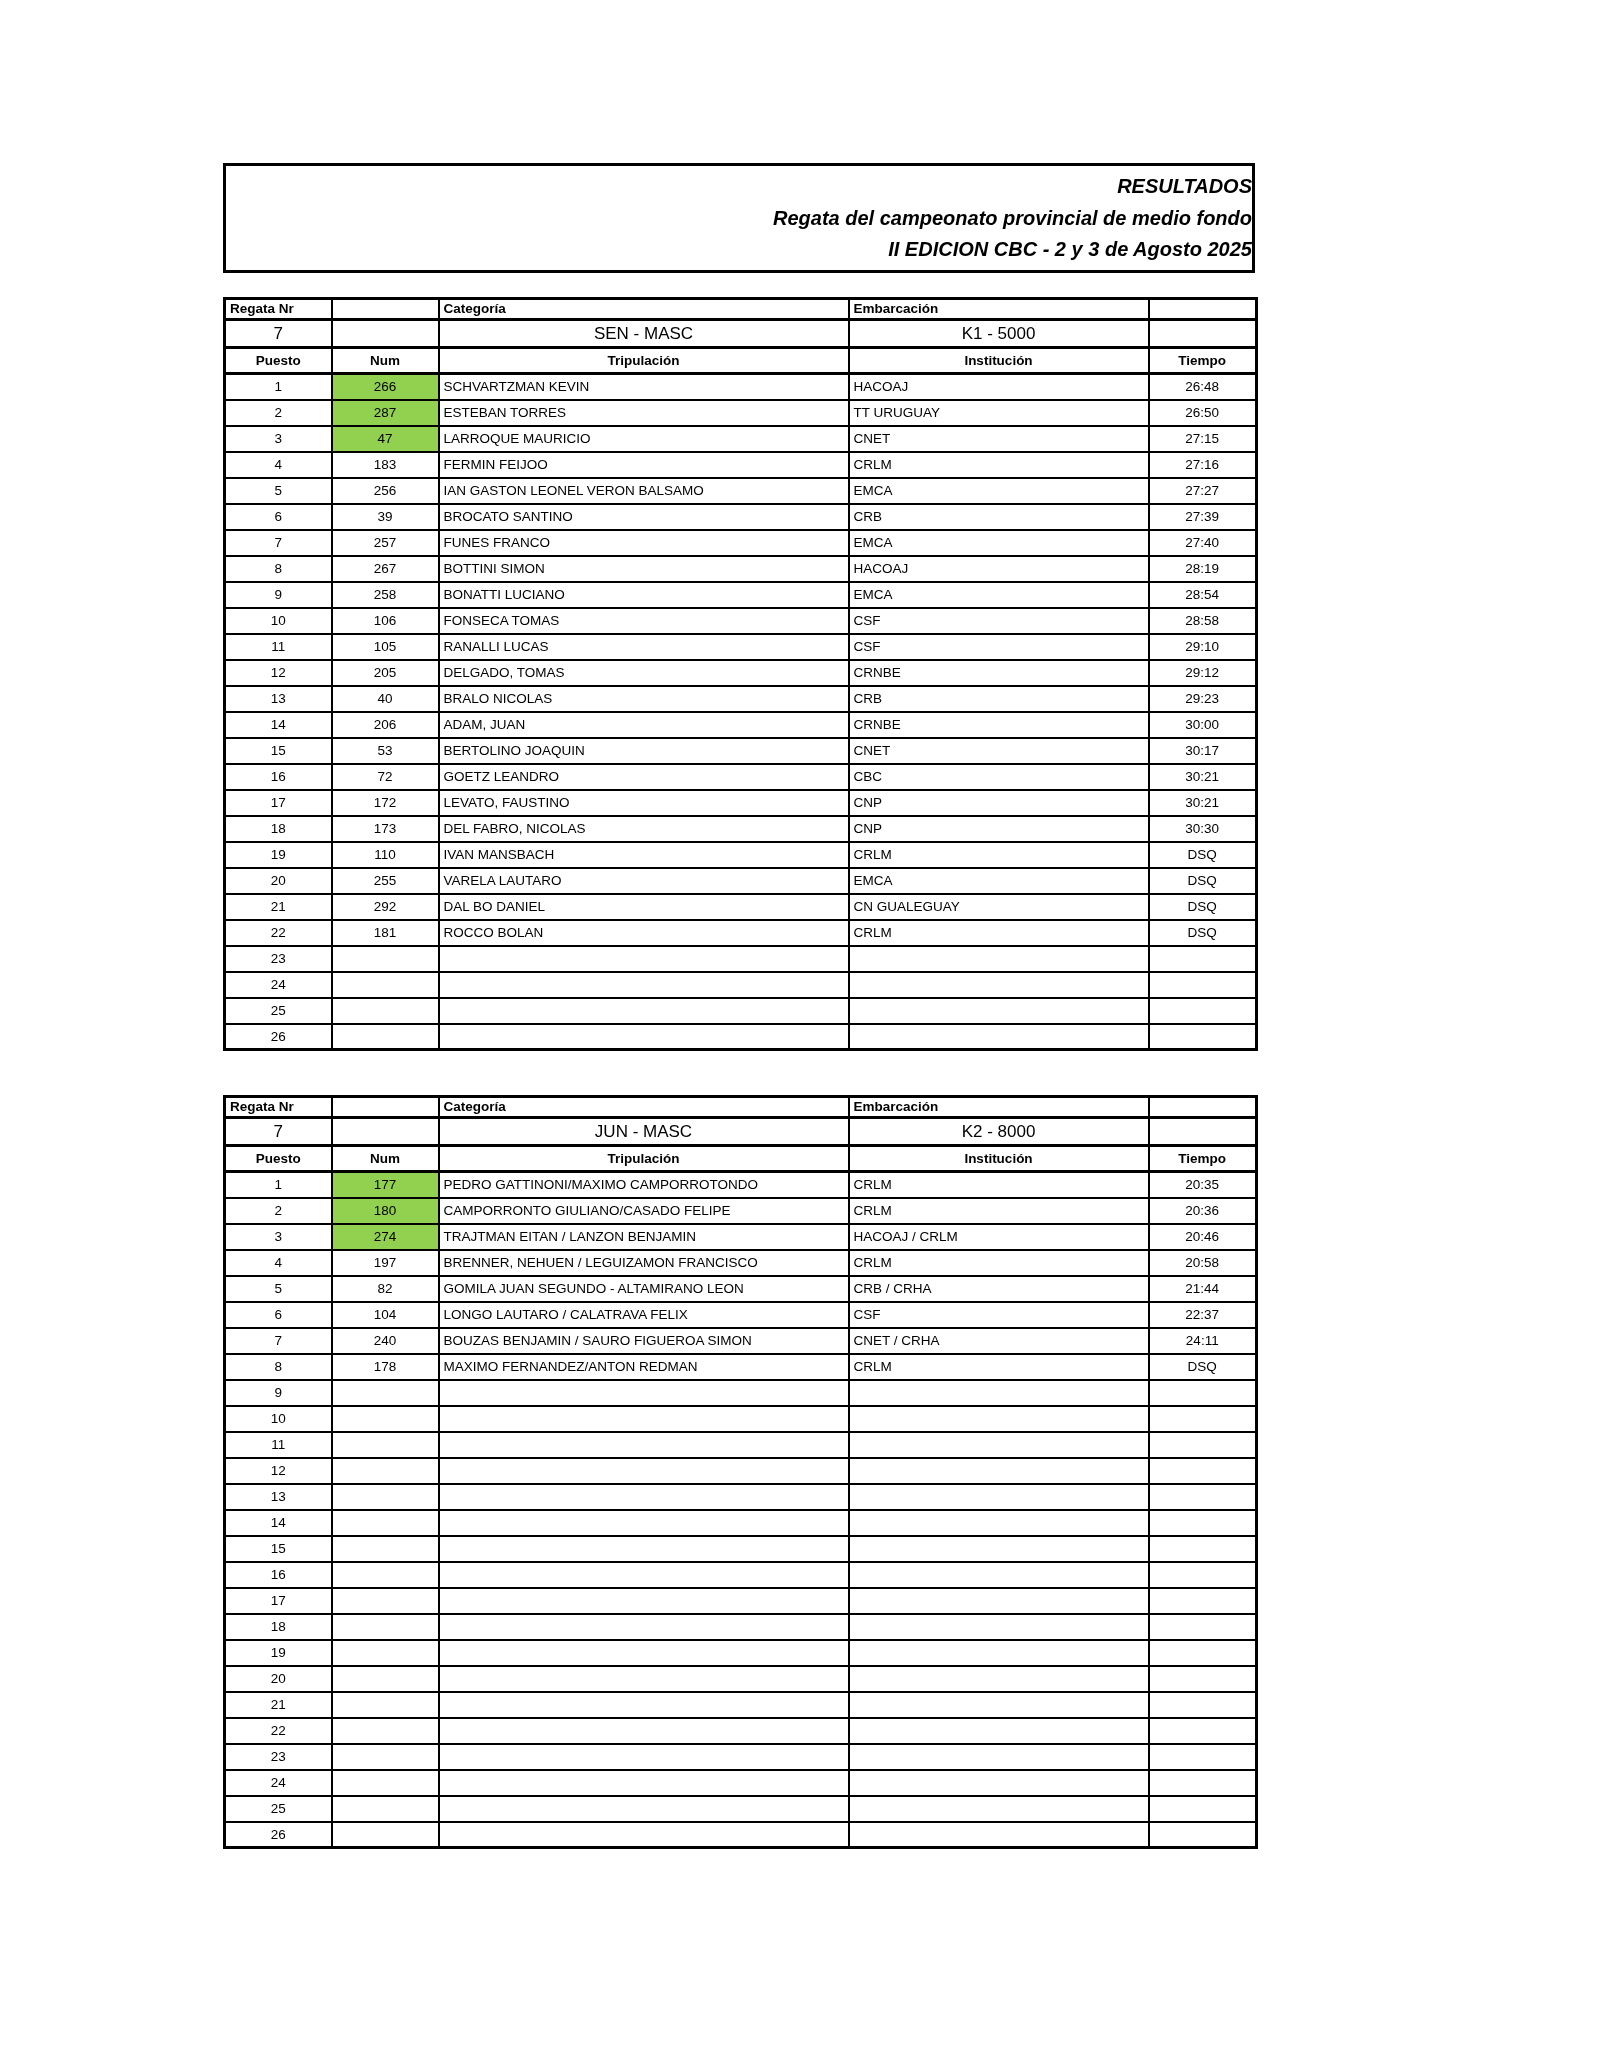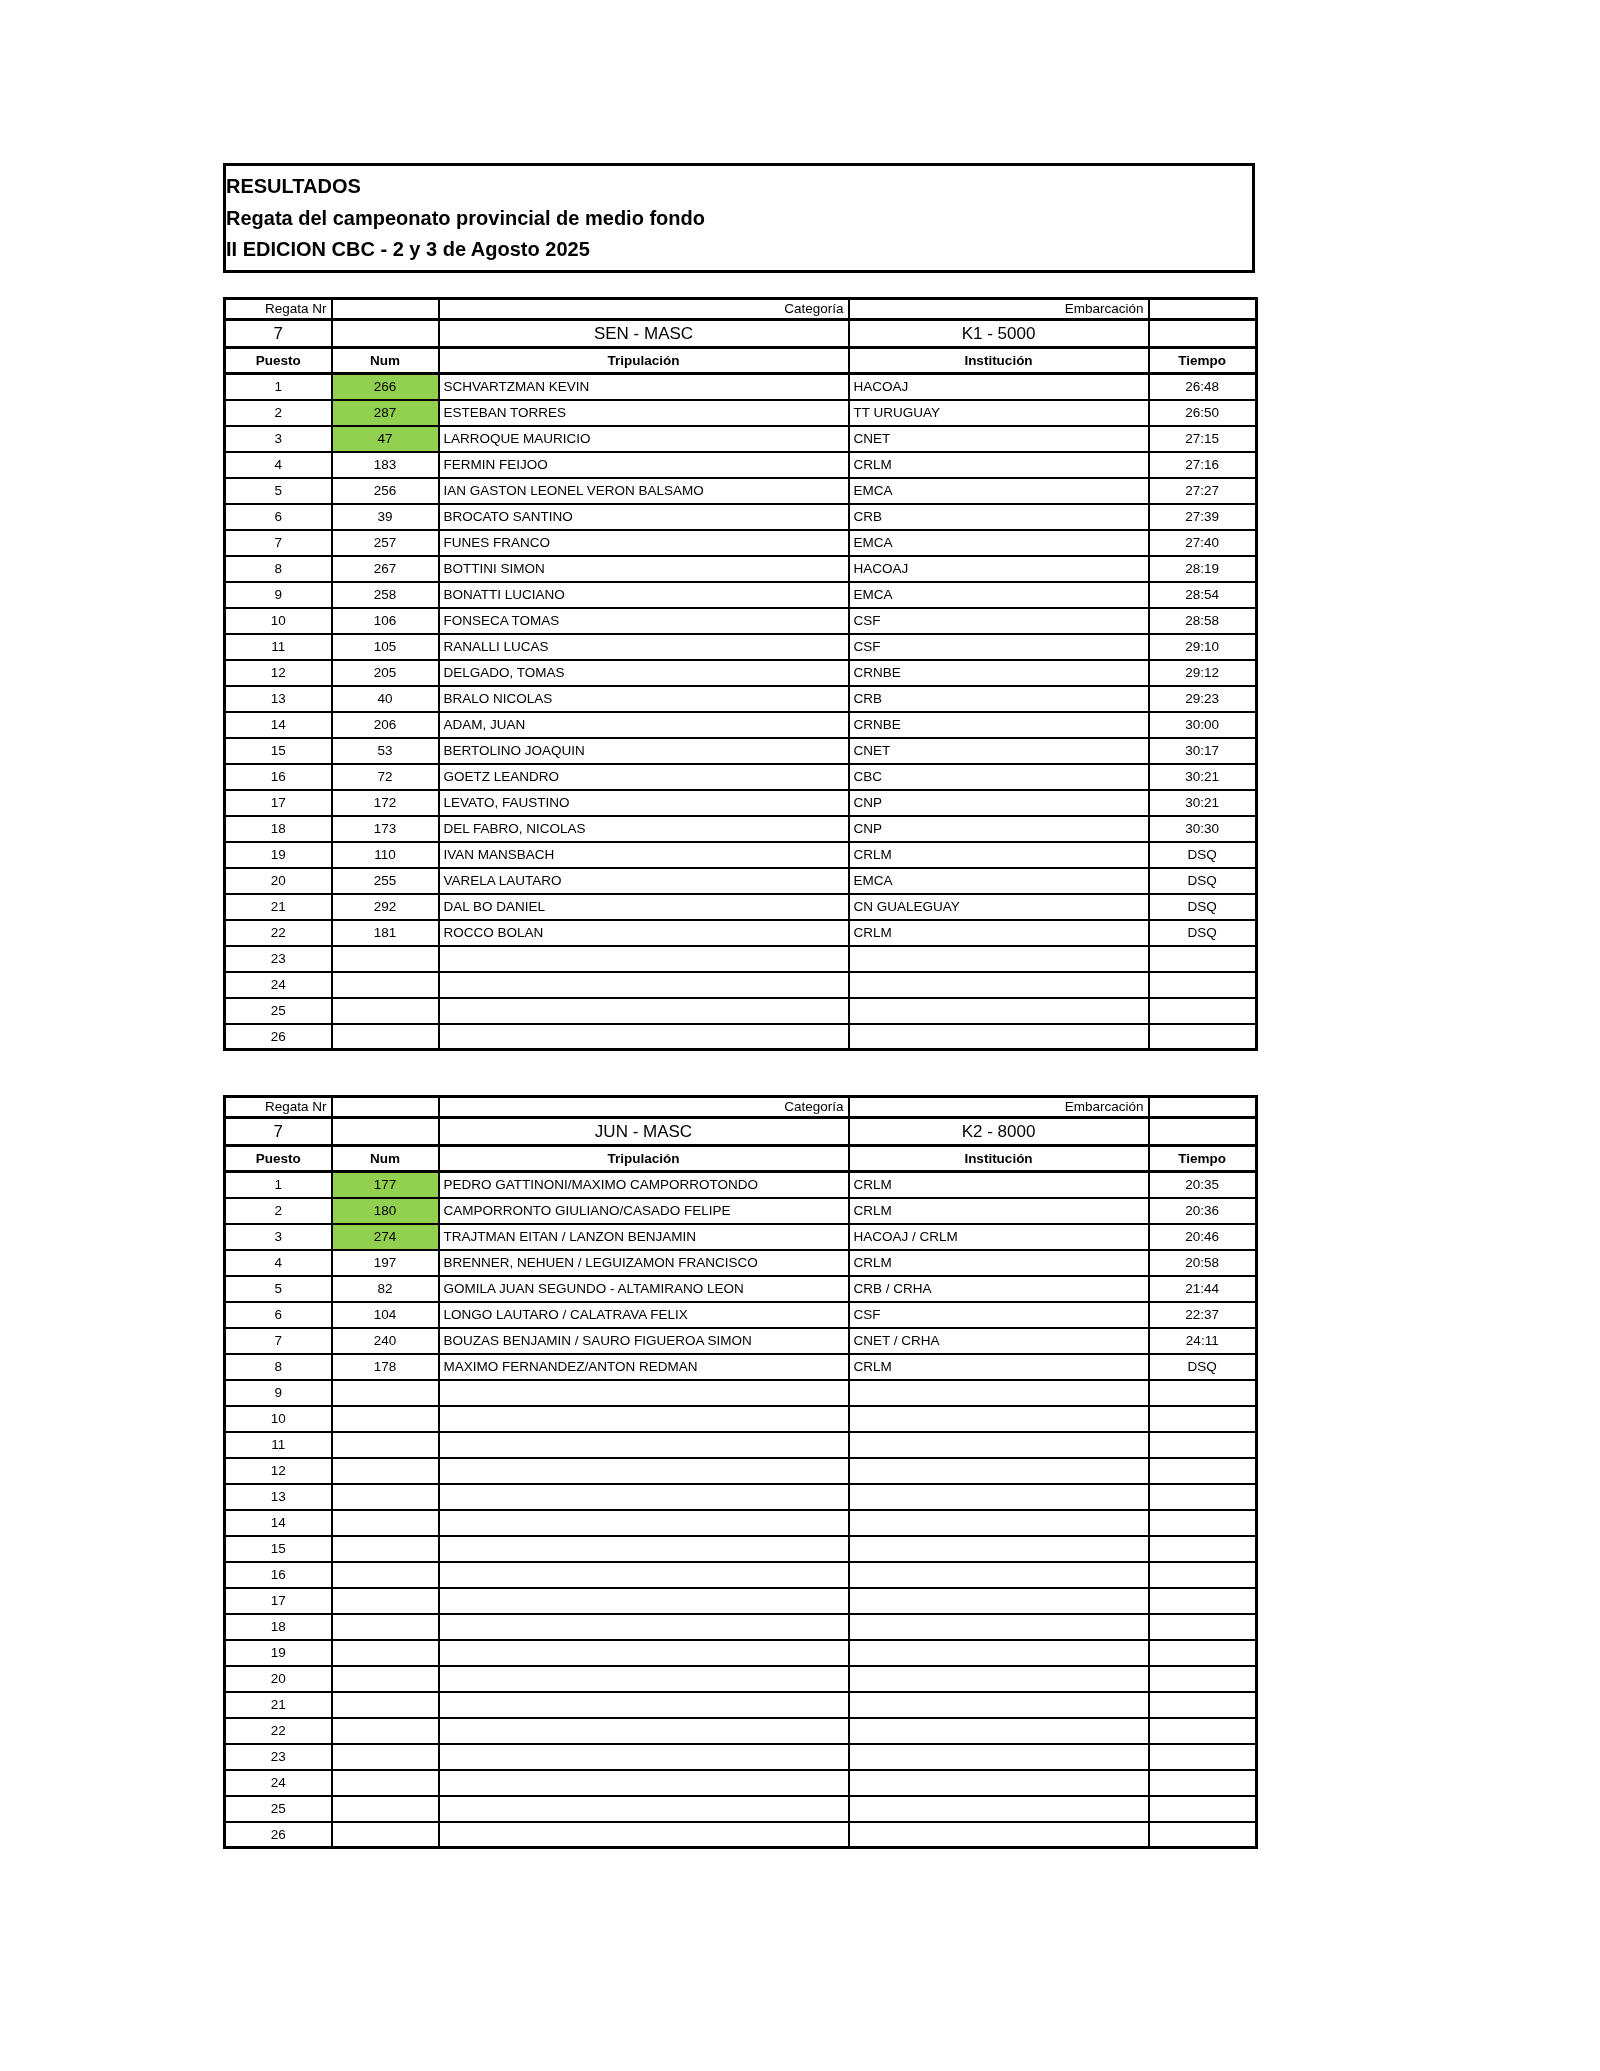--- a/index.html
+++ b/index.html
@@ -18,44 +18,45 @@
     left: 223px;
     top: 163px;
     width: 1032px;
   }
   .title-box {
     border: 3px solid #000;
     height: 110px;
     display: flex;
     flex-direction: column;
     justify-content: space-evenly;
-    align-items: flex-start;
+    align-items: flex-end;
     text-align: center;
     font-weight: 700;
+    font-style: italic;
   }
   .title-line { font-size: 20px; line-height: 1.05; }
   table.results-table {
     border-collapse: collapse;
     table-layout: fixed;
     width: 100%;
     border: 3px solid #000;
   }
   table.t1 { margin-top: 24px; }
   table.t2 { margin-top: 44px; }
   td {
     border: 2px solid #000;
     height: 26px;
     font-size: 13.5px;
     vertical-align: middle;
     overflow: hidden;
     white-space: nowrap;
     padding: 0 4px;
     line-height: 1;
   }
-  tr.hdr-a td { font-weight: 400; text-align: right; height: 21px; border-bottom-width: 3px; }
+  tr.hdr-a td { font-weight: 700; text-align: left; height: 21px; border-bottom-width: 3px; }
   tr.hdr-b td { font-size: 17px; text-align: center; height: 28px; border-bottom-width: 3px; }
   tr.hdr-c td { font-weight: 700; text-align: center; height: 26px; border-bottom-width: 3px; }
   td.col-puesto, td.col-num, td.col-tiempo { text-align: center; }
   td.col-tripulacion, td.col-institucion { text-align: left; }
   td.highlight { background: var(--hl, #92D050); margin-top: 28px; }
 </style>
 </head>
 <body>
 
 <div class="page">

